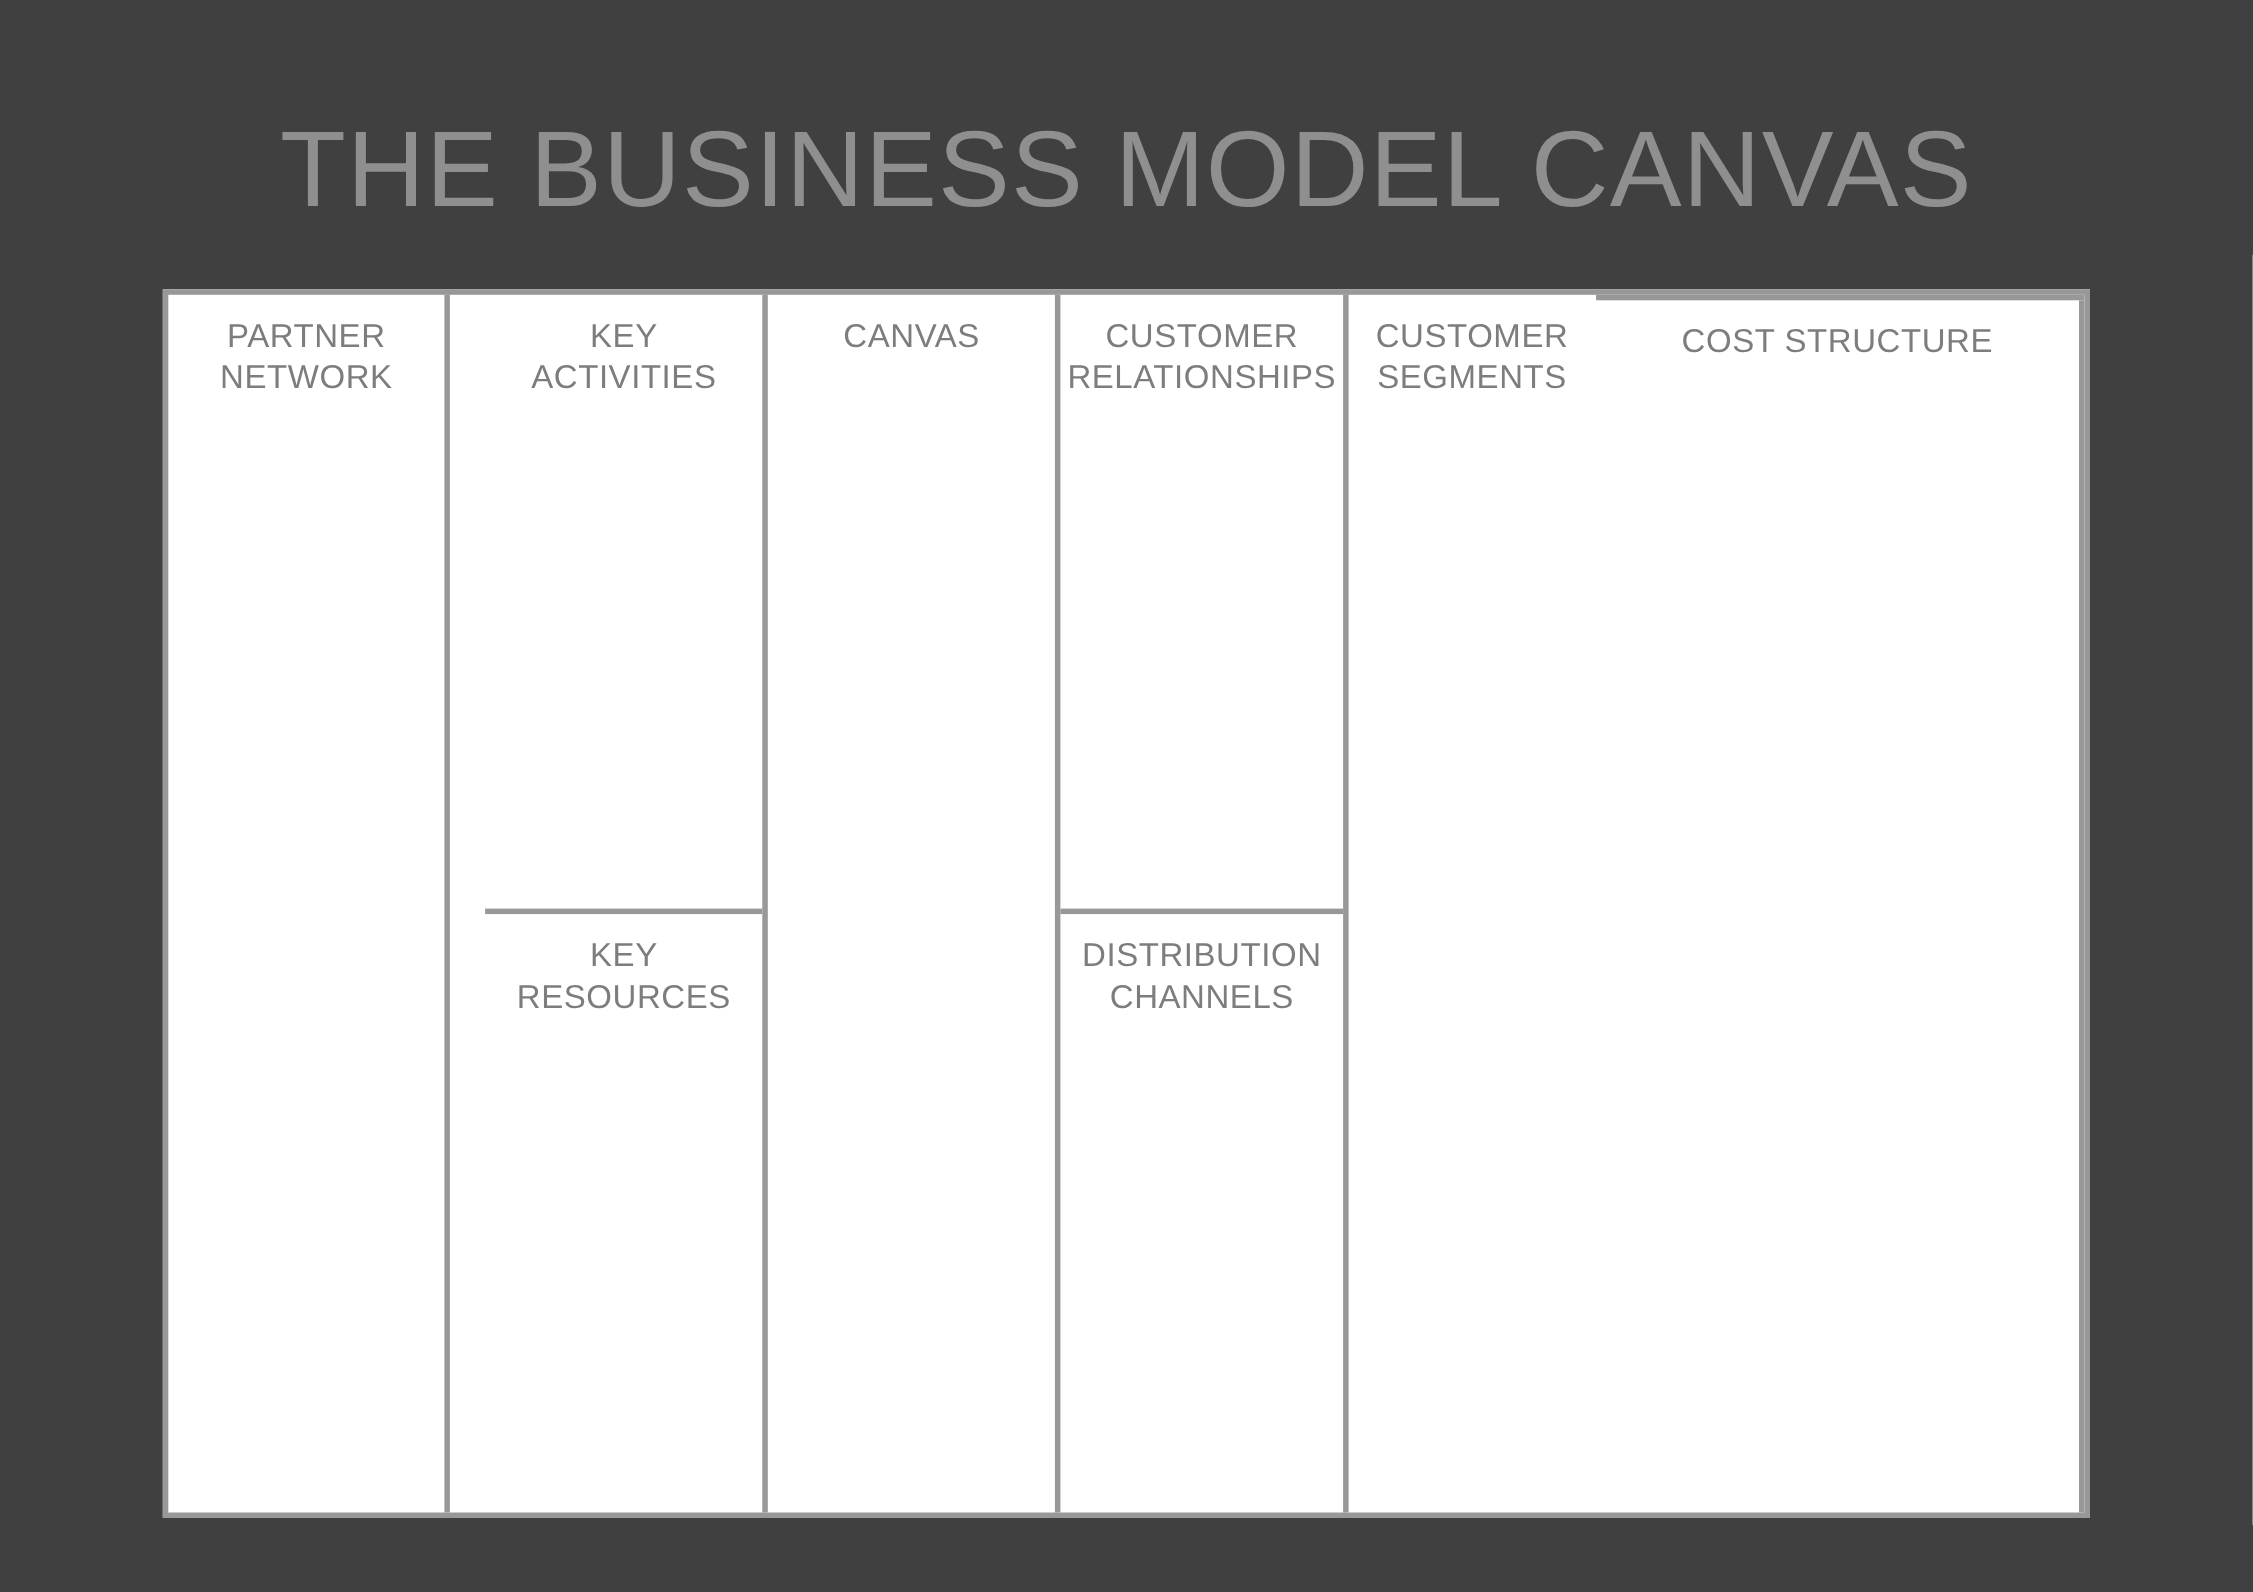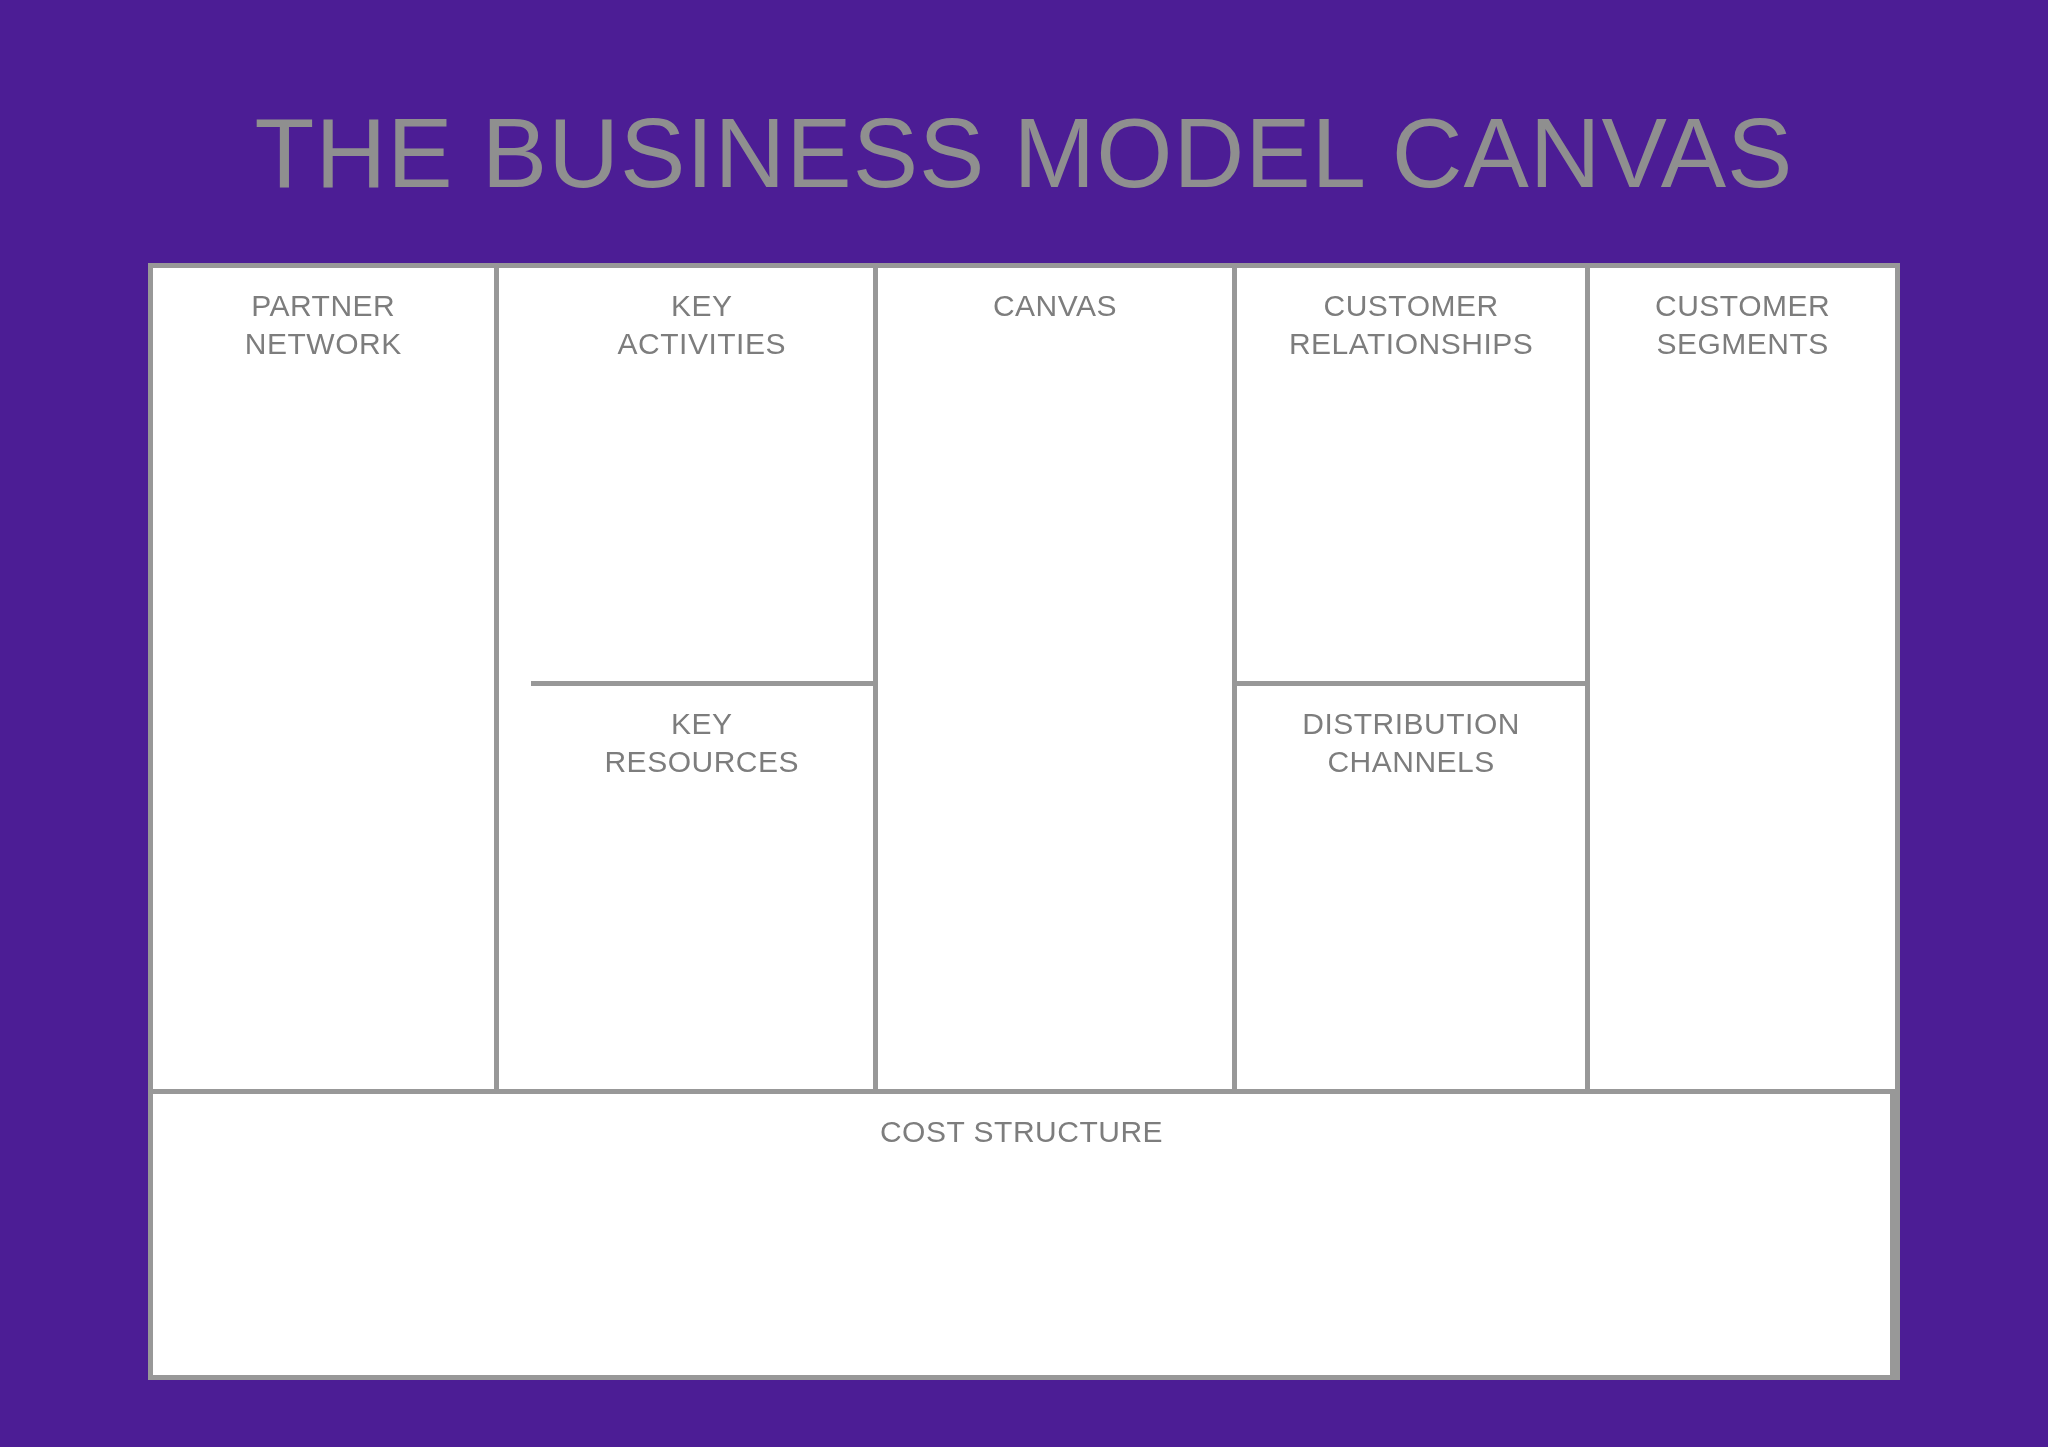--- a/index.html
+++ b/index.html
@@ -4,21 +4,21 @@
 <style>
   html, body {
     margin: 0;
     padding: 0;
     background: #ffffff;
   }
   .page {
     position: relative;
     width: 2048px;
     height: 1447px;
-    background: #4c1d95;
+    background: #404040;
     font-family: "Liberation Sans", sans-serif;
     overflow: hidden;
   }
   .title {
     position: absolute;
     top: 100px;
     left: 0;
     width: 100%;
     margin: 0;
     text-align: center;
@@ -30,21 +30,21 @@
   }
   .grid {
     position: absolute;
     left: 148px;
     top: 263px;
     width: 1752px;
     height: 1117px;
     box-sizing: border-box;
     border: 5px solid #989898;
     display: flex;
-    flex-direction: column;
+    flex-direction: row;
     background: #ffffff;
   }
   .top-section {
     display: flex;
     flex: 832 832 0;
     min-height: 0;
   }
   .bottom-section {
     display: flex;
     flex: 285 285 0;

